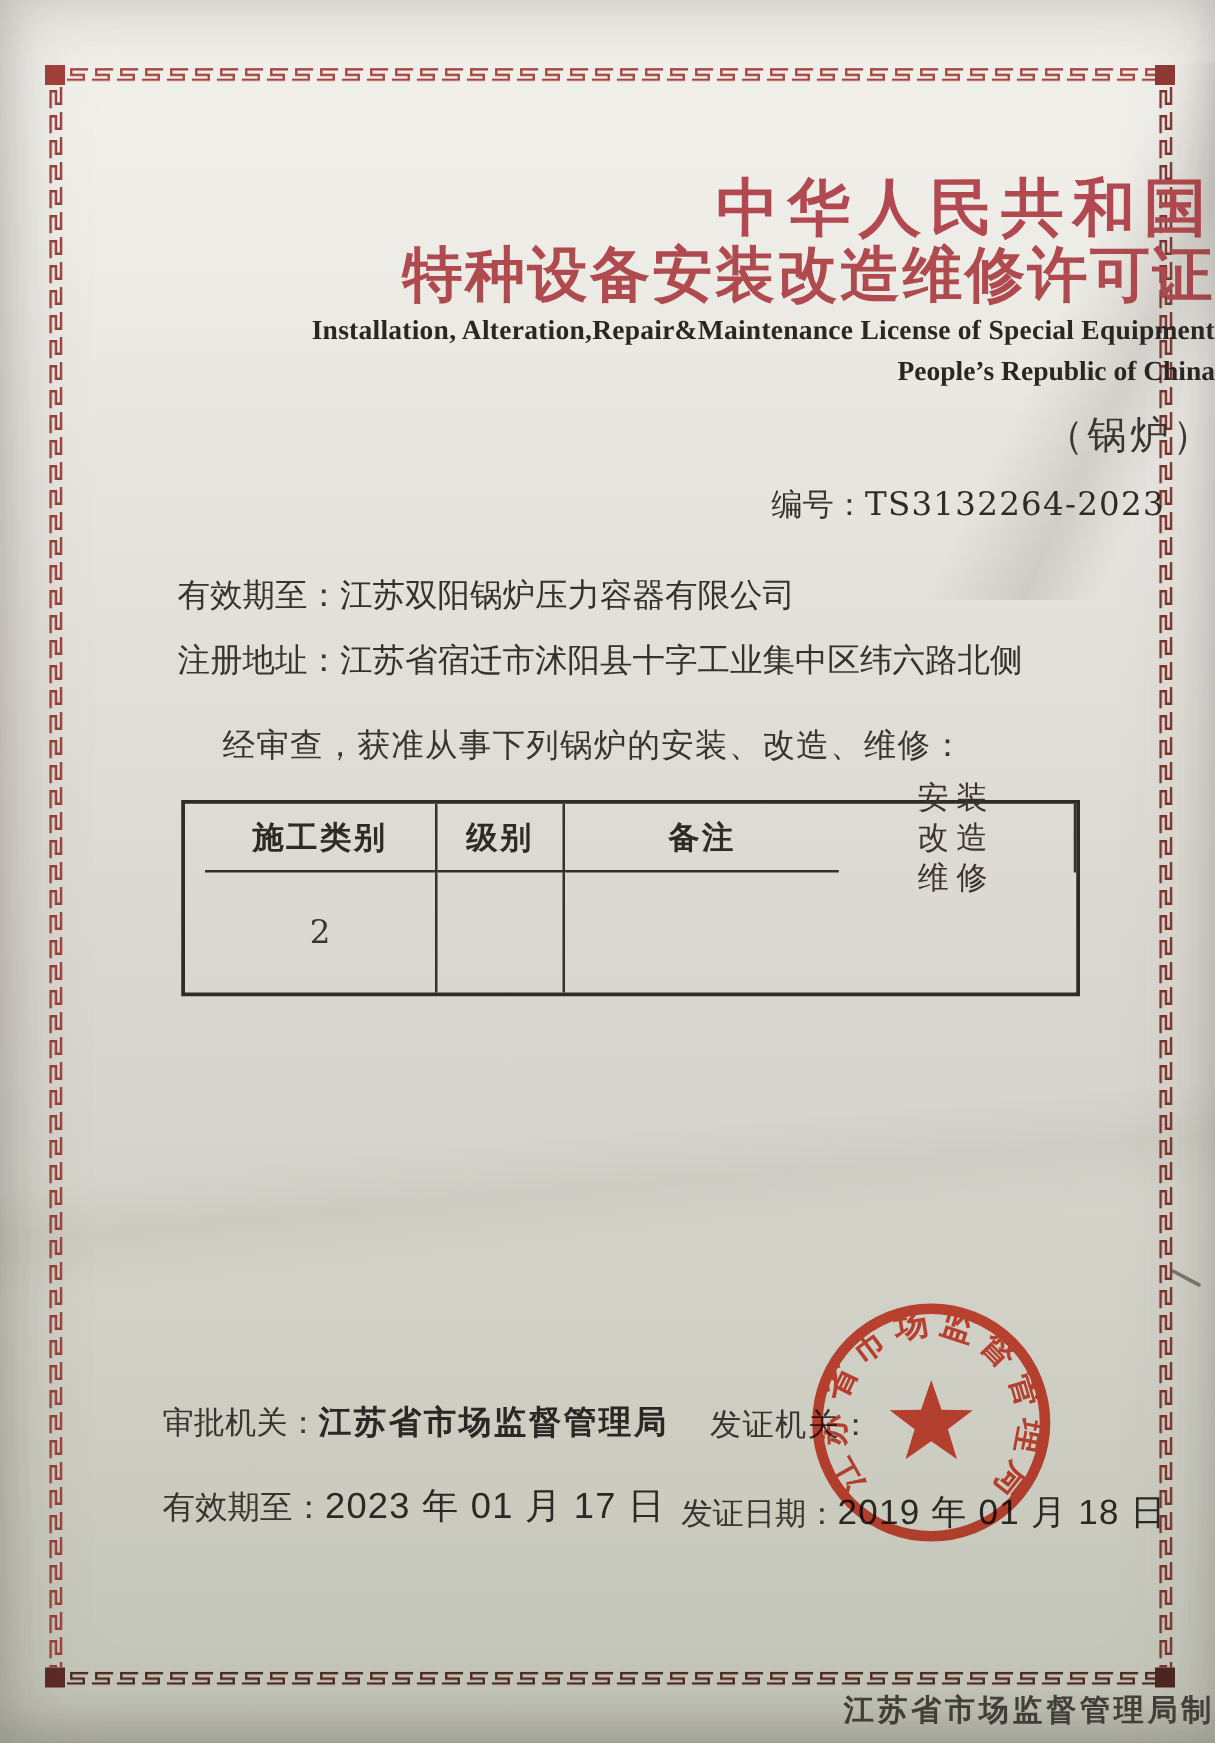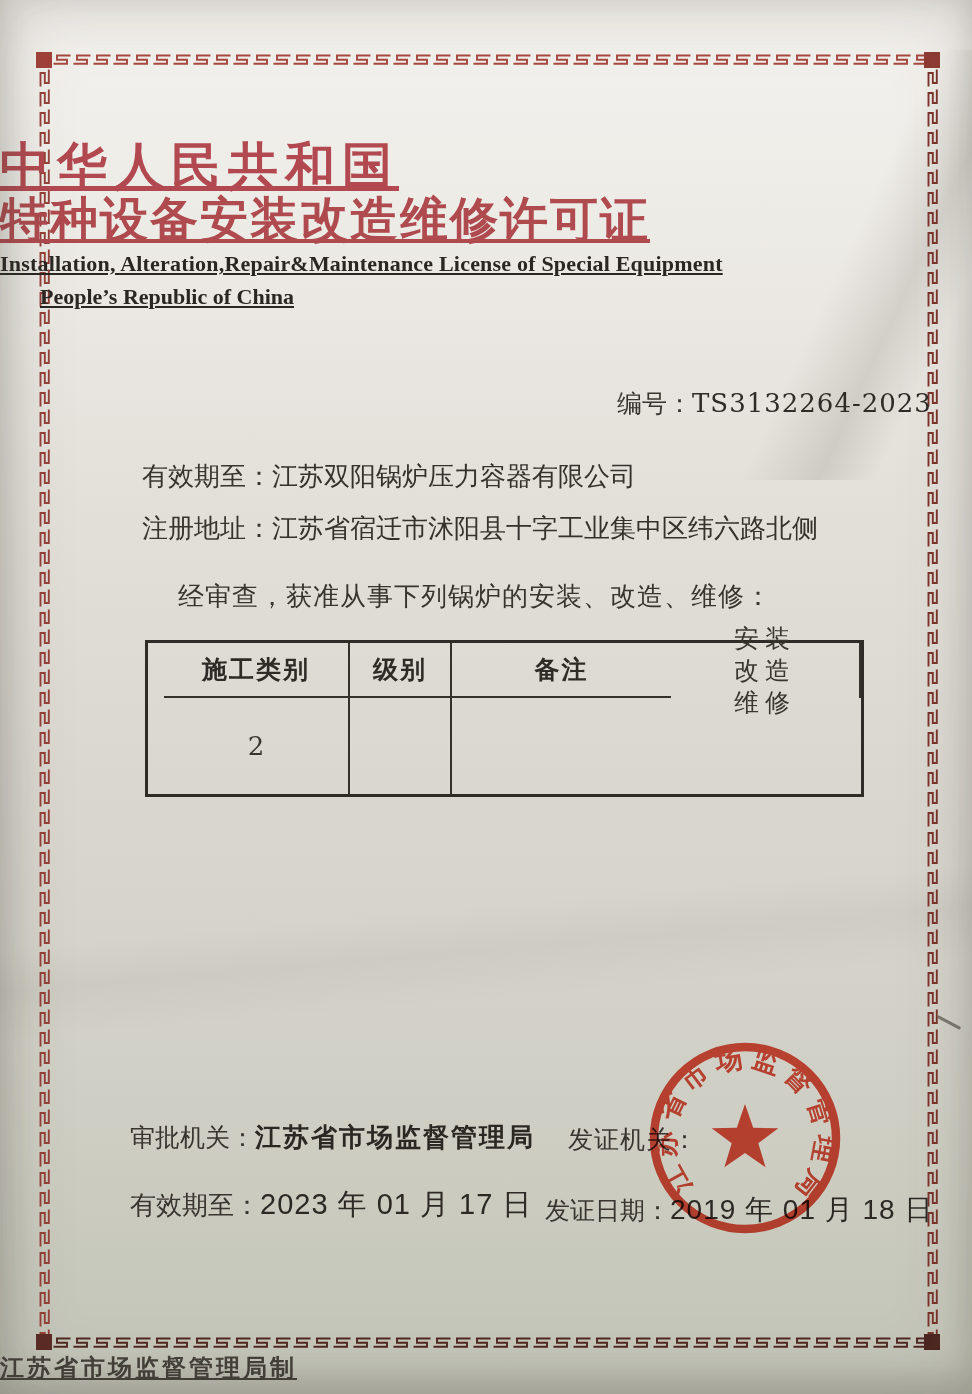--- a/index.html
+++ b/index.html
@@ -13,21 +13,21 @@
     content:"";position:absolute;inset:0;pointer-events:none;
     box-shadow:inset 0 0 80px rgba(80,75,65,.16), inset 0 -16px 30px rgba(65,63,53,.18), inset 14px 10px 40px rgba(90,85,75,.10);
   }
   .crease{position:absolute;pointer-events:none;}
   .crease-tr{left:690px;top:50px;width:282px;height:430px;
     background:linear-gradient(115deg,rgba(0,0,0,0) 52%,rgba(100,95,85,.10) 62%,rgba(100,95,85,.17) 68%,rgba(0,0,0,0) 80%);}
   .crease-mid{left:0;top:810px;width:972px;height:280px;
     background:linear-gradient(175deg,rgba(0,0,0,0) 38%,rgba(110,105,95,.07) 50%,rgba(0,0,0,0) 64%);}
   .border-svg{position:absolute;left:0;top:0;}
   .abs{position:absolute;}
-  .ctr{left:0;right:0;text-align:left;text-decoration:underline;}
+  .ctr{left:0;right:0;text-align:right;}
   .t-cn1{top:133px;font-size:50px;font-weight:700;color:#b24950;letter-spacing:7px;}
   .t-cn2{top:188px;font-size:48px;font-weight:700;color:#af4a4f;letter-spacing:2px;}
   .t-en1{top:251px;font-size:22px;font-weight:700;color:#2a2723;letter-spacing:.2px;}
   .t-en2{top:284px;font-size:22px;font-weight:700;color:#2a2723;padding-left:40px;}
   .t-type{top:327px;font-size:31px;color:#3a3732;letter-spacing:3px;}
   .row{white-space:nowrap;}
   .lic-no{left:617px;top:387px;font-size:25px;color:#2f2c28;}
   .lic-no .num{font-family:"DejaVu Serif",serif;font-size:26px;letter-spacing:1px;text-align:right;}
   .unit-row{left:142px;top:459px;font-size:26px;}
   .addr-row{left:142px;top:511px;font-size:26px;}
@@ -90,20 +90,21 @@
     <rect x="36" y="52" width="16" height="16" fill="#a24139"></rect>
     <rect x="924" y="52" width="16" height="16" fill="#8f3a33"></rect>
     <rect x="36" y="1334" width="16" height="16" fill="#5c2b25"></rect>
     <rect x="924" y="1334" width="16" height="16" fill="#4c2620"></rect>
   </svg>
 
   <div class="abs ctr t-cn1">中华人民共和国</div>
   <div class="abs ctr t-cn2">特种设备安装改造维修许可证</div>
   <div class="abs ctr t-en1">Installation, Alteration,Repair&amp;Maintenance License of Special Equipment</div>
   <div class="abs ctr t-en2">People’s Republic of China</div>
+  <div class="abs ctr t-type">（锅炉）</div>
 
   <div class="abs row lic-no">
     <span class="lbl">编号：</span><span class="num">TS3132264-2023</span>
   </div>
 
   <div class="abs row unit-row">
     <span class="lbl">有效期至：</span><span class="val">江苏双阳锅炉压力容器有限公司</span>
   </div>
 
   <div class="abs row addr-row">

